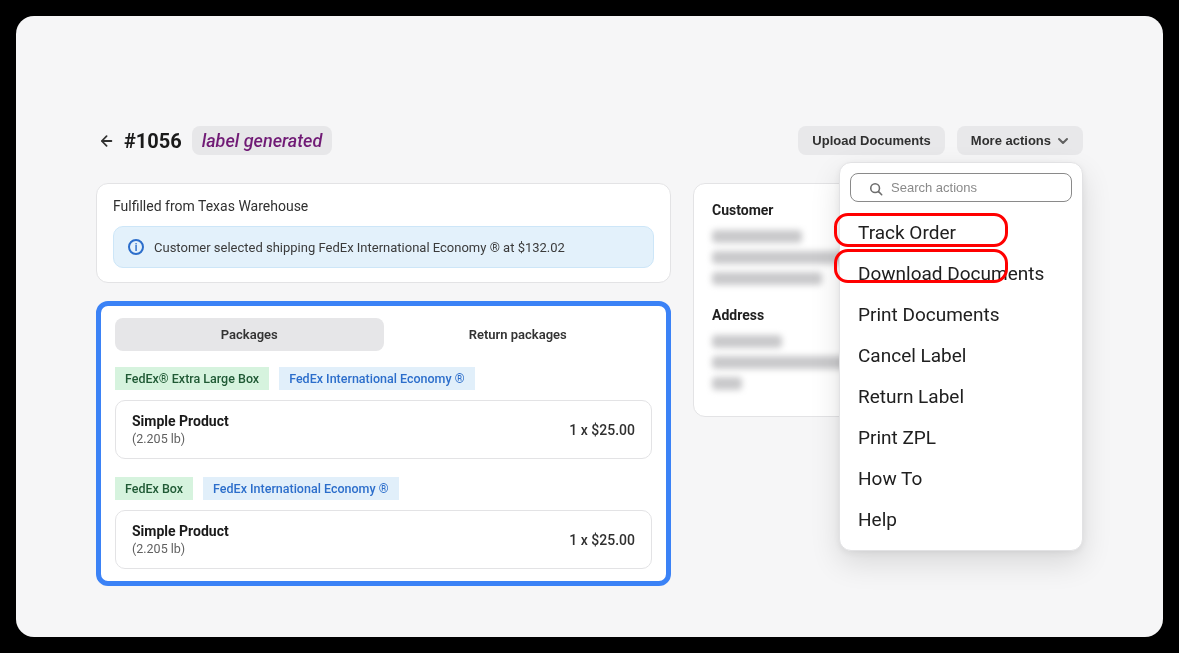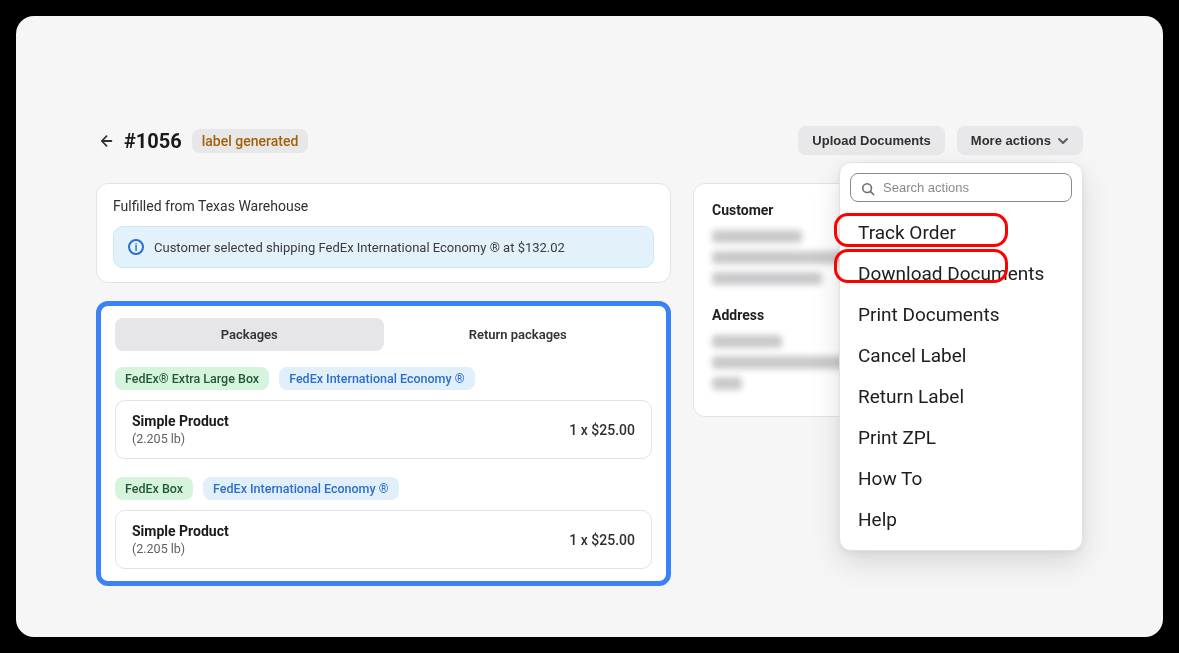--- a/index.html
+++ b/index.html
@@ -46,25 +46,26 @@
       cursor: pointer;
       color: #303030;
     }
     .order-title {
       font-size: 20px;
       font-weight: 700;
       color: #1a1a1a;
     }
     .status-badge {
       background: #e7e7e9;
-      color: #a16207;
+      color: #701a75;
       border-radius: 8px;
       padding: 4px 10px;
-      font-size: 14px;
+      font-size: 18px;
       font-weight: 500;
+      font-style: italic;
     }
     .header-right { display: flex; gap: 12px; align-items: center; }
     .btn-gray {
       background: #e8e8ea;
       border: none;
       border-radius: 8px;
       padding: 7px 14px;
       font-size: 13px;
       font-weight: 600;
       color: #303030;
@@ -121,21 +122,21 @@
       padding: 9px 0;
       font-size: 13px;
       font-weight: 600;
       color: #333;
       border-radius: 8px;
       cursor: pointer;
     }
     .tab-btn.active { background: #e6e6e8; }
     .chip-row { display: flex; gap: 10px; margin-bottom: 10px; }
     .chip {
-      border-radius: 8px;
+      border-radius: 0;
       padding: 4px 10px;
       font-size: 12.5px;
       font-weight: 500;
     }
     .chip-green { background: #d6f3de; color: #205a35; }
     .chip-blue { background: #e1effa; color: #2c6ecb; }
     .product-row {
       border: 1px solid #e3e3e5;
       border-radius: 10px;
       padding: 12px 16px;
@@ -174,21 +175,21 @@
       box-shadow: 0 12px 30px rgba(0,0,0,.12), 0 2px 6px rgba(0,0,0,.06);
       padding: 10px;
       z-index: 50;
     }
     .search-wrap {
       display: flex;
       align-items: center;
       gap: 8px;
       border: 1px solid #8a8a8a;
       border-radius: 8px;
-      padding: 6px 10px;
+      padding: 6px 18px;
       margin-bottom: 10px;
     }
     .search-wrap input {
       border: none;
       outline: none;
       font-size: 13px;
       flex: 1;
       color: #303030;
     }
     .search-wrap input::placeholder { color: #8a8a8a; }

